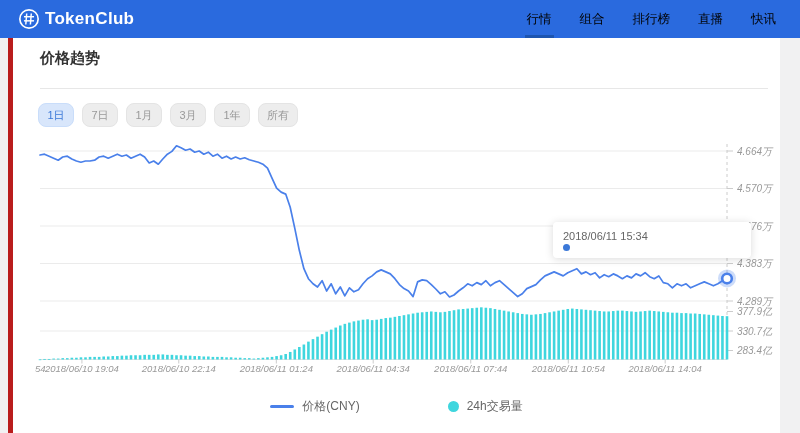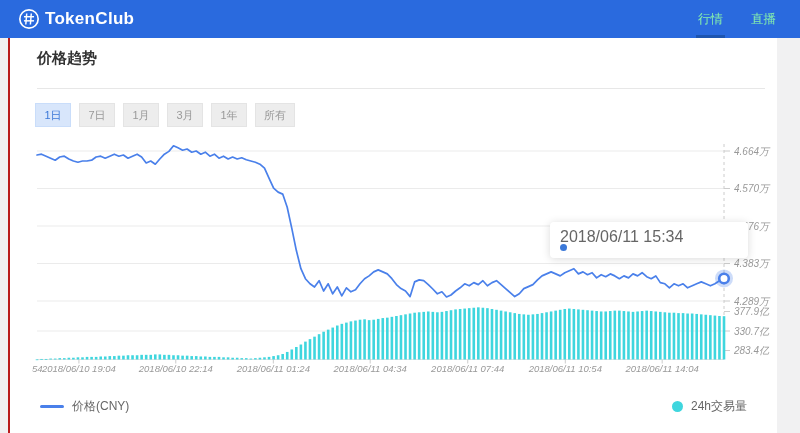--- a/index.html
+++ b/index.html
@@ -3,39 +3,39 @@
 <meta charset="utf-8">
 <style>
   html,body{margin:0;padding:0;}
   body{width:800px;height:433px;overflow:hidden;background:#f1f1f2;
        font-family:"Liberation Sans","DejaVu Sans",sans-serif;position:relative;}
   .header{position:absolute;left:0;top:0;width:800px;height:38px;background:var(--header-blue,#2a6ade);
           display:flex;align-items:center;z-index:5;}
   .brand{display:flex;align-items:center;margin-left:18px;color:#fff;}
   .brand-text{font-size:17px;font-weight:bold;letter-spacing:.3px;margin-left:5px;color:#fff;}
   .nav{position:absolute;right:10px;top:0;height:38px;display:flex;align-items:center;}
-  .nav-item{position:relative;color:#86efac;font-size:12.5px;padding:0 14px;height:38px;
+  .nav-item{position:relative;color:#000000;font-size:12.5px;padding:0 14px;height:38px;
             display:flex;align-items:center;cursor:pointer;white-space:nowrap;}
   .nav-item .under{position:absolute;left:12px;right:12px;bottom:0;height:3px;background:var(--nav-underline,#1d55b0);
                    display:none;}
   .nav-item.active .under{display:block;}
-  .card{position:absolute;left:8px;top:38px;width:767px;bottom:0;background:#fff;border-left:2px solid #b91c1c;}
+  .card{position:absolute;left:8px;top:38px;width:767px;bottom:0;background:#fff;border-left:5px solid #b91c1c;}
   .page-title{position:absolute;left:27px;top:11px;font-size:15px;font-weight:bold;color:#333;}
   .divider{position:absolute;left:27px;right:12px;top:50px;height:1px;background:#e7e7e7;}
   .ranges{position:absolute;left:25px;top:65px;display:flex;}
-  .range-btn{min-width:36px;height:24px;margin-right:8px;border-radius:0;background:#ededed;color:#999;
+  .range-btn{min-width:36px;height:24px;margin-right:8px;border-radius:8px;background:#ededed;color:#999;
              font-size:11px;display:flex;align-items:center;justify-content:center;cursor:pointer;
              padding:0 8px;box-sizing:border-box;border:1px solid #e4e4e4;}
   .range-btn.active{background:var(--active-btn-bg,#d8e6fb);color:var(--active-btn-text,#3b78d8);border-color:#c9ddfa;}
   .chart-wrap{position:absolute;left:2px;top:100px;width:765px;height:262px;font-style:italic;}
   .tooltip{position:absolute;left:540px;top:184px;width:178px;background:#fff;border-radius:4px;
            box-shadow:0 1px 8px rgba(0,0,0,0.15);padding:7px 10px;z-index:4;}
-  .tt-row{font-size:16px;color:#666;line-height:15px;display:flex;align-items:center;white-space:nowrap;}
+  .tt-row{font-size:11px;color:#666;line-height:15px;display:flex;align-items:center;white-space:nowrap;}
   .tt-dot{width:7px;height:7px;border-radius:50%;margin-right:4px;flex:0 0 auto;}
-  .legend{position:absolute;left:0;width:767px;top:360px;display:flex;justify-content:space-between;align-items:center;gap:28px;}
+  .legend{position:absolute;left:0;width:767px;top:360px;display:flex;justify-content:center;align-items:center;gap:28px;}
   .legend-item{display:flex;align-items:center;margin:0 30px;cursor:pointer;}
   .legend-line{width:24px;height:3px;border-radius:2px;background:var(--price-line,#4a80ea);margin-right:8px;}
   .legend-dot{width:11px;height:11px;border-radius:50%;background:var(--vol-cyan,#3fd6de);margin-right:8px;}
   .legend-label{font-size:12px;color:#666;}
   text{font-family:"Liberation Sans","DejaVu Sans",sans-serif;}
 </style>
 </head>
 <body>
 
 <div class="header">
@@ -44,21 +44,24 @@
       <circle cx="12" cy="12" r="10" fill="none" stroke="#fff" stroke-width="1.8"></circle>
       <line x1="6.5" y1="9.5" x2="17.5" y2="9.5" stroke="#fff" stroke-width="1.6"></line>
       <line x1="6.5" y1="14" x2="17.5" y2="14" stroke="#fff" stroke-width="1.6"></line>
       <line x1="9.5" y1="6" x2="8.5" y2="18" stroke="#fff" stroke-width="1.6"></line>
       <line x1="14.5" y1="6" x2="13.5" y2="18" stroke="#fff" stroke-width="1.6"></line>
     </svg>
     <span class="brand-text">TokenClub</span>
   </div>
   <div class="nav">
       <div class="nav-item active">行情<span class="under"></span></div>
+      <div class="nav-item">组合</div>
+      <div class="nav-item">排行榜</div>
       <div class="nav-item">直播</div>
+      <div class="nav-item">快讯</div>
     </div>
 </div>
 
 <div class="card">
   <div class="page-title">价格趋势</div>
   <div class="divider"></div>
   <div class="ranges">
       <div class="range-btn active">1日</div>
       <div class="range-btn">7日</div>
       <div class="range-btn">1月</div>

